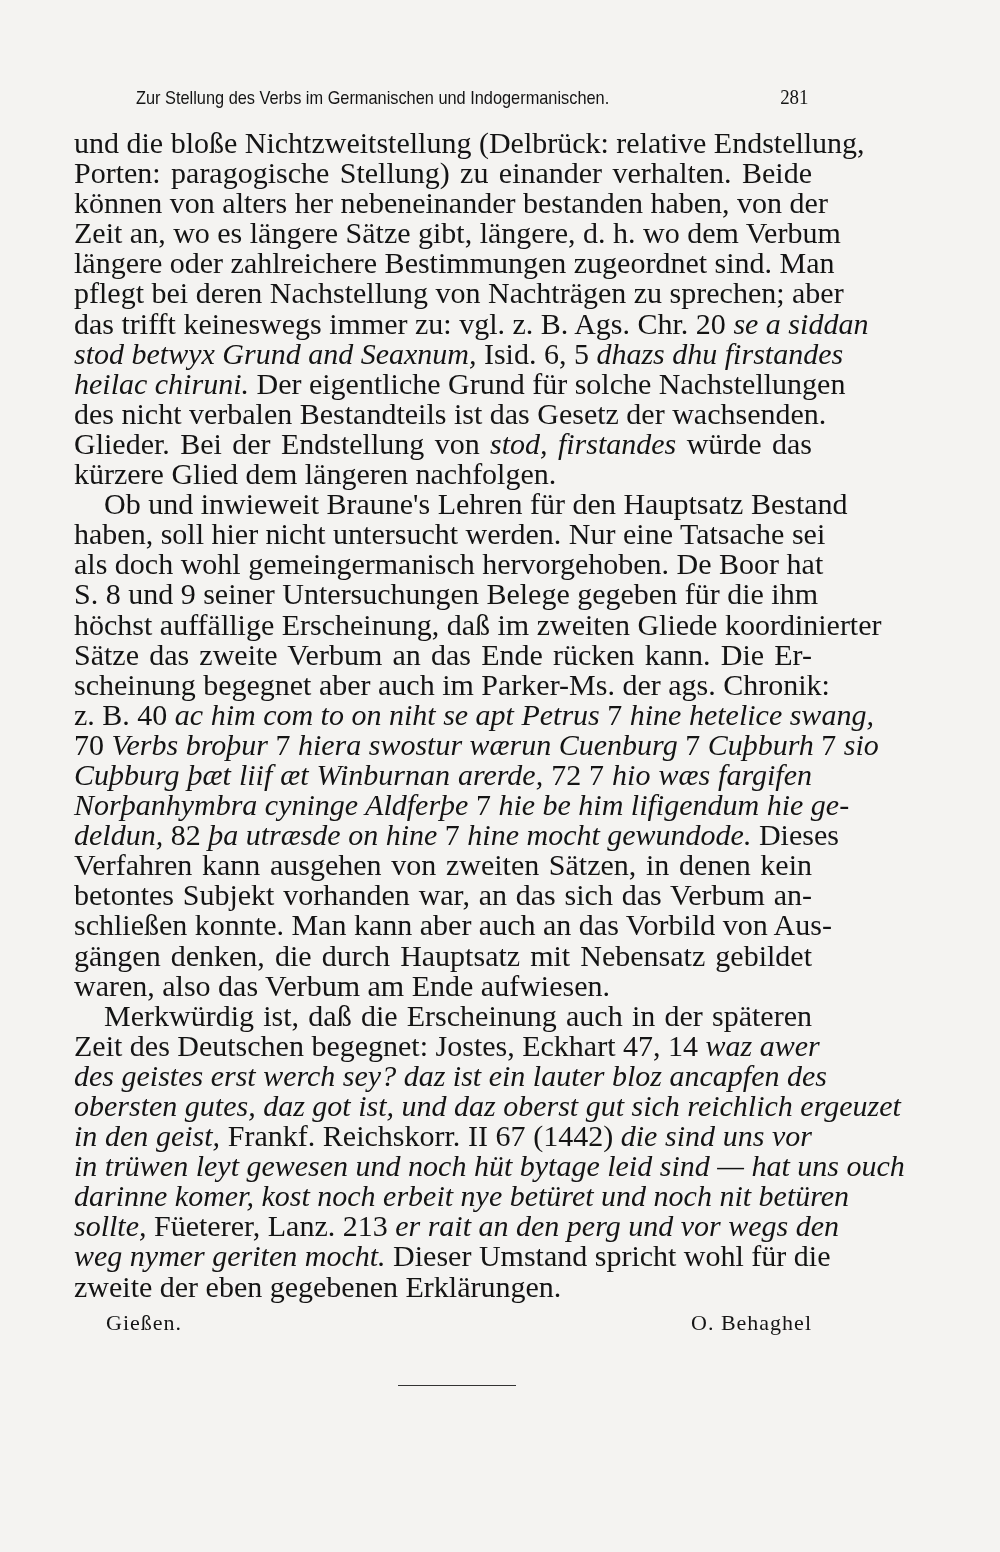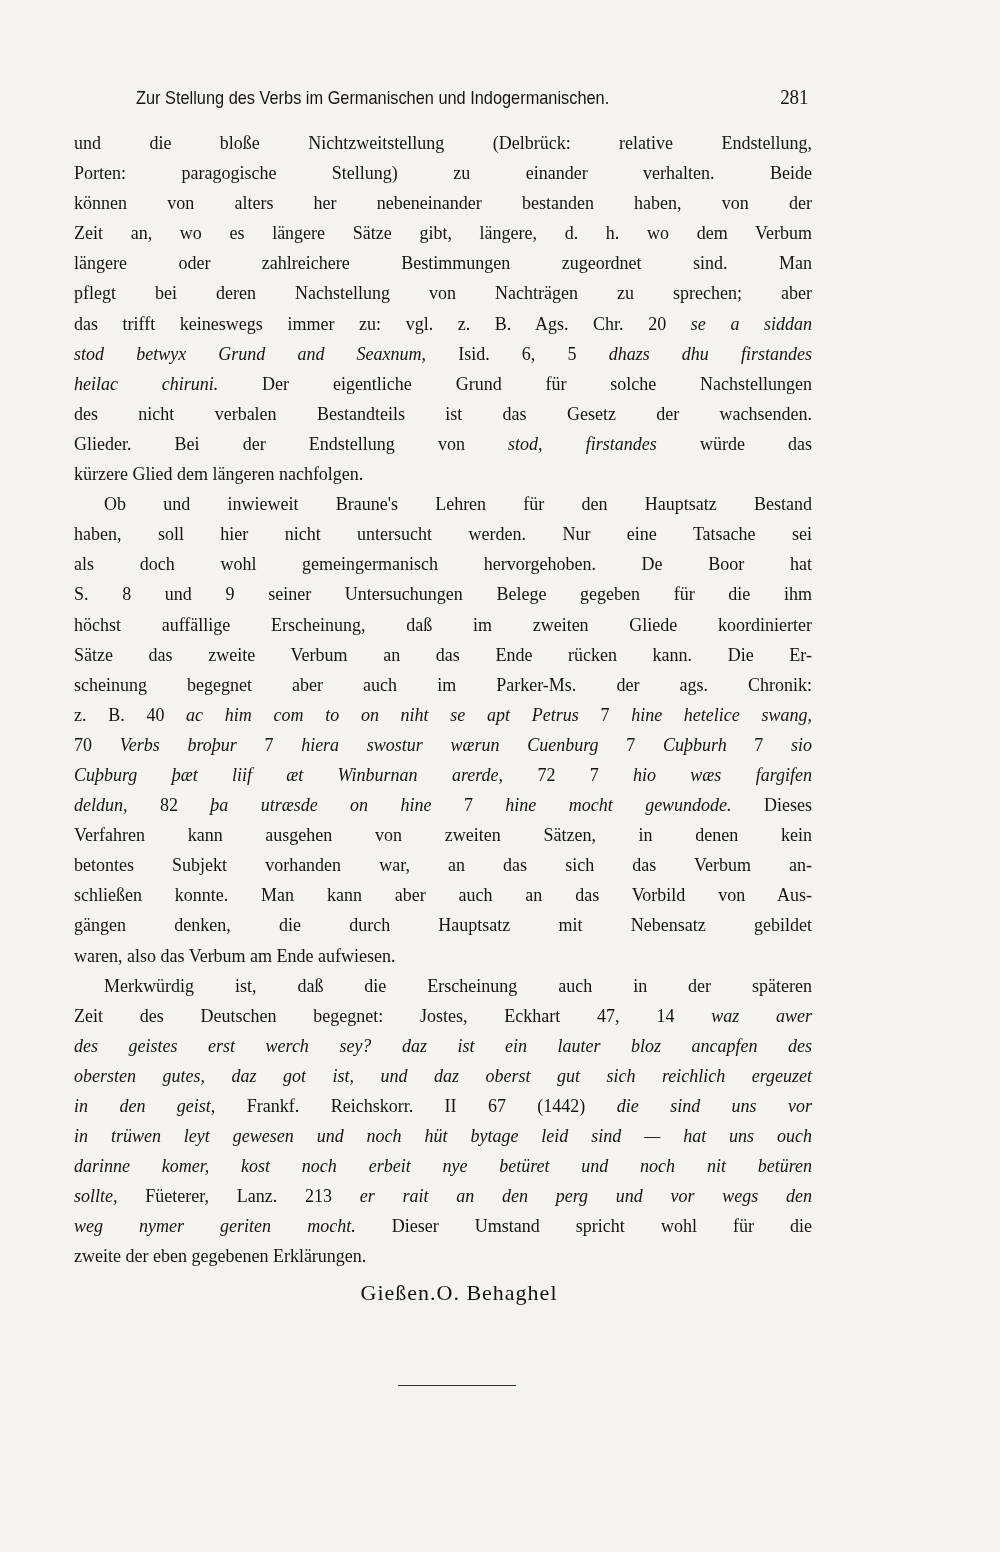--- a/index.html
+++ b/index.html
@@ -12,26 +12,26 @@
   }
   .page { position: absolute; left: 74px; top: 84px; width: 738px; }
   .header {
     display: flex; justify-content: space-between; align-items: baseline;
     font-size: 19px; margin-left: 62px; margin-bottom: 18px;
     font-family: "Liberation Sans Narrow", "Liberation Sans", sans-serif;
     transform: scaleX(0.86); transform-origin: left;
     width: 782px;
   }
   .header .pn { font-family: "Liberation Serif", serif; font-size: 22px; }
-  .body { font-size: 18px; line-height: 30.1px; }
+  .body { font-size: 30px; line-height: 30.1px; }
   .line { display: block; text-align: justify; text-align-last: justify; white-space: nowrap; }
   .line.last { text-align-last: left; }
   .line.indent { padding-left: 30px; }
   i { }
-  .sig { display: flex; justify-content: center; font-size: 22px; margin-top: 8px; letter-spacing: 1px; }
+  .sig { display: flex; justify-content: space-between; font-size: 22px; margin-top: 8px; letter-spacing: 1px; }
   .sig .place { padding-left: 32px; }
   .rule { position: absolute; left: 398px; top: 1385px; width: 118px; border-top: 1.5px solid #333; }
 </style>
 </head>
 <body>
 
 <div class="page">
   <div class="header">
     <span>Zur Stellung des Verbs im Germanischen und Indogermanischen.</span>
     <span class="pn">281</span>
@@ -55,20 +55,21 @@
         <span class="line indent"><span>Ob und inwieweit Braune's Lehren für den Hauptsatz Bestand</span></span>
         <span class="line"><span>haben, soll hier nicht untersucht werden. Nur eine Tatsache sei</span></span>
         <span class="line"><span>als doch wohl gemeingermanisch hervorgehoben. De Boor hat</span></span>
         <span class="line"><span>S. 8 und 9 seiner Untersuchungen Belege gegeben für die ihm</span></span>
         <span class="line"><span>höchst auffällige Erscheinung, daß im zweiten Gliede koordinierter</span></span>
         <span class="line"><span>Sätze das zweite Verbum an das Ende rücken kann. Die Er-</span></span>
         <span class="line"><span>scheinung begegnet aber auch im Parker-Ms. der ags. Chronik:</span></span>
         <span class="line"><span>z. B. 40 </span><i>ac him com to on niht se apt Petrus</i><span> 7 </span><i>hine hetelice swang,</i></span>
         <span class="line"><span>70 </span><i>Verbs broþur</i><span> 7 </span><i>hiera swostur wærun Cuenburg</i><span> 7 </span><i>Cuþburh</i><span> 7 </span><i>sio</i></span>
         <span class="line"><i>Cuþburg þæt liif æt Winburnan arerde,</i><span> 72 7 </span><i>hio wæs fargifen</i></span>
+        <span class="line"><i>Norþanhymbra cyninge Aldferþe</i><span> 7 </span><i>hie be him lifigendum hie ge-</i></span>
         <span class="line"><i>deldun,</i><span> 82 </span><i>þa utræsde on hine</i><span> 7 </span><i>hine mocht gewundode.</i><span> Dieses</span></span>
         <span class="line"><span>Verfahren kann ausgehen von zweiten Sätzen, in denen kein</span></span>
         <span class="line"><span>betontes Subjekt vorhanden war, an das sich das Verbum an-</span></span>
         <span class="line"><span>schließen konnte. Man kann aber auch an das Vorbild von Aus-</span></span>
         <span class="line"><span>gängen denken, die durch Hauptsatz mit Nebensatz gebildet</span></span>
         <span class="line last"><span>waren, also das Verbum am Ende aufwiesen.</span></span>
       </div>
       <div>
         <span class="line indent"><span>Merkwürdig ist, daß die Erscheinung auch in der späteren</span></span>
         <span class="line"><span>Zeit des Deutschen begegnet: Jostes, Eckhart 47, 14 </span><i>waz awer</i></span>

